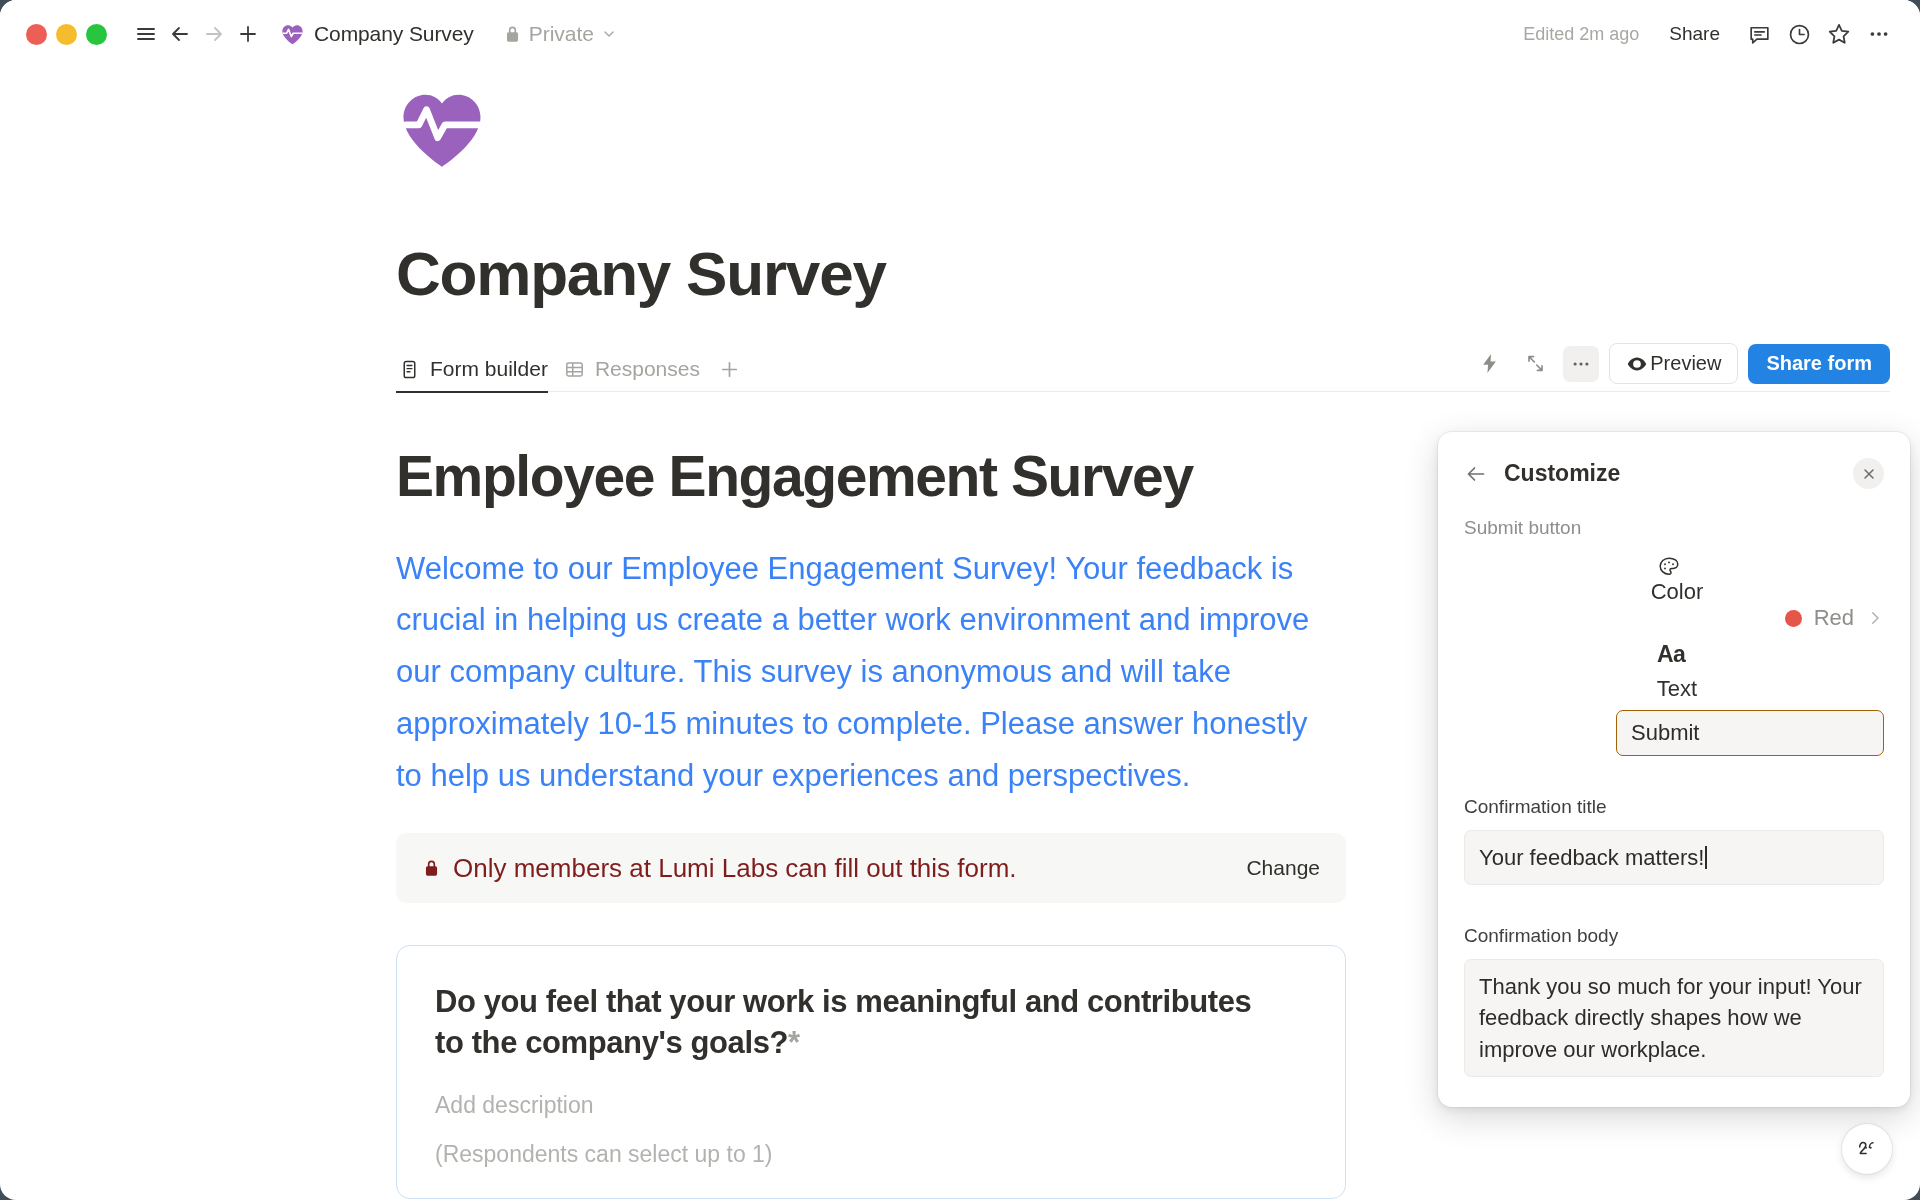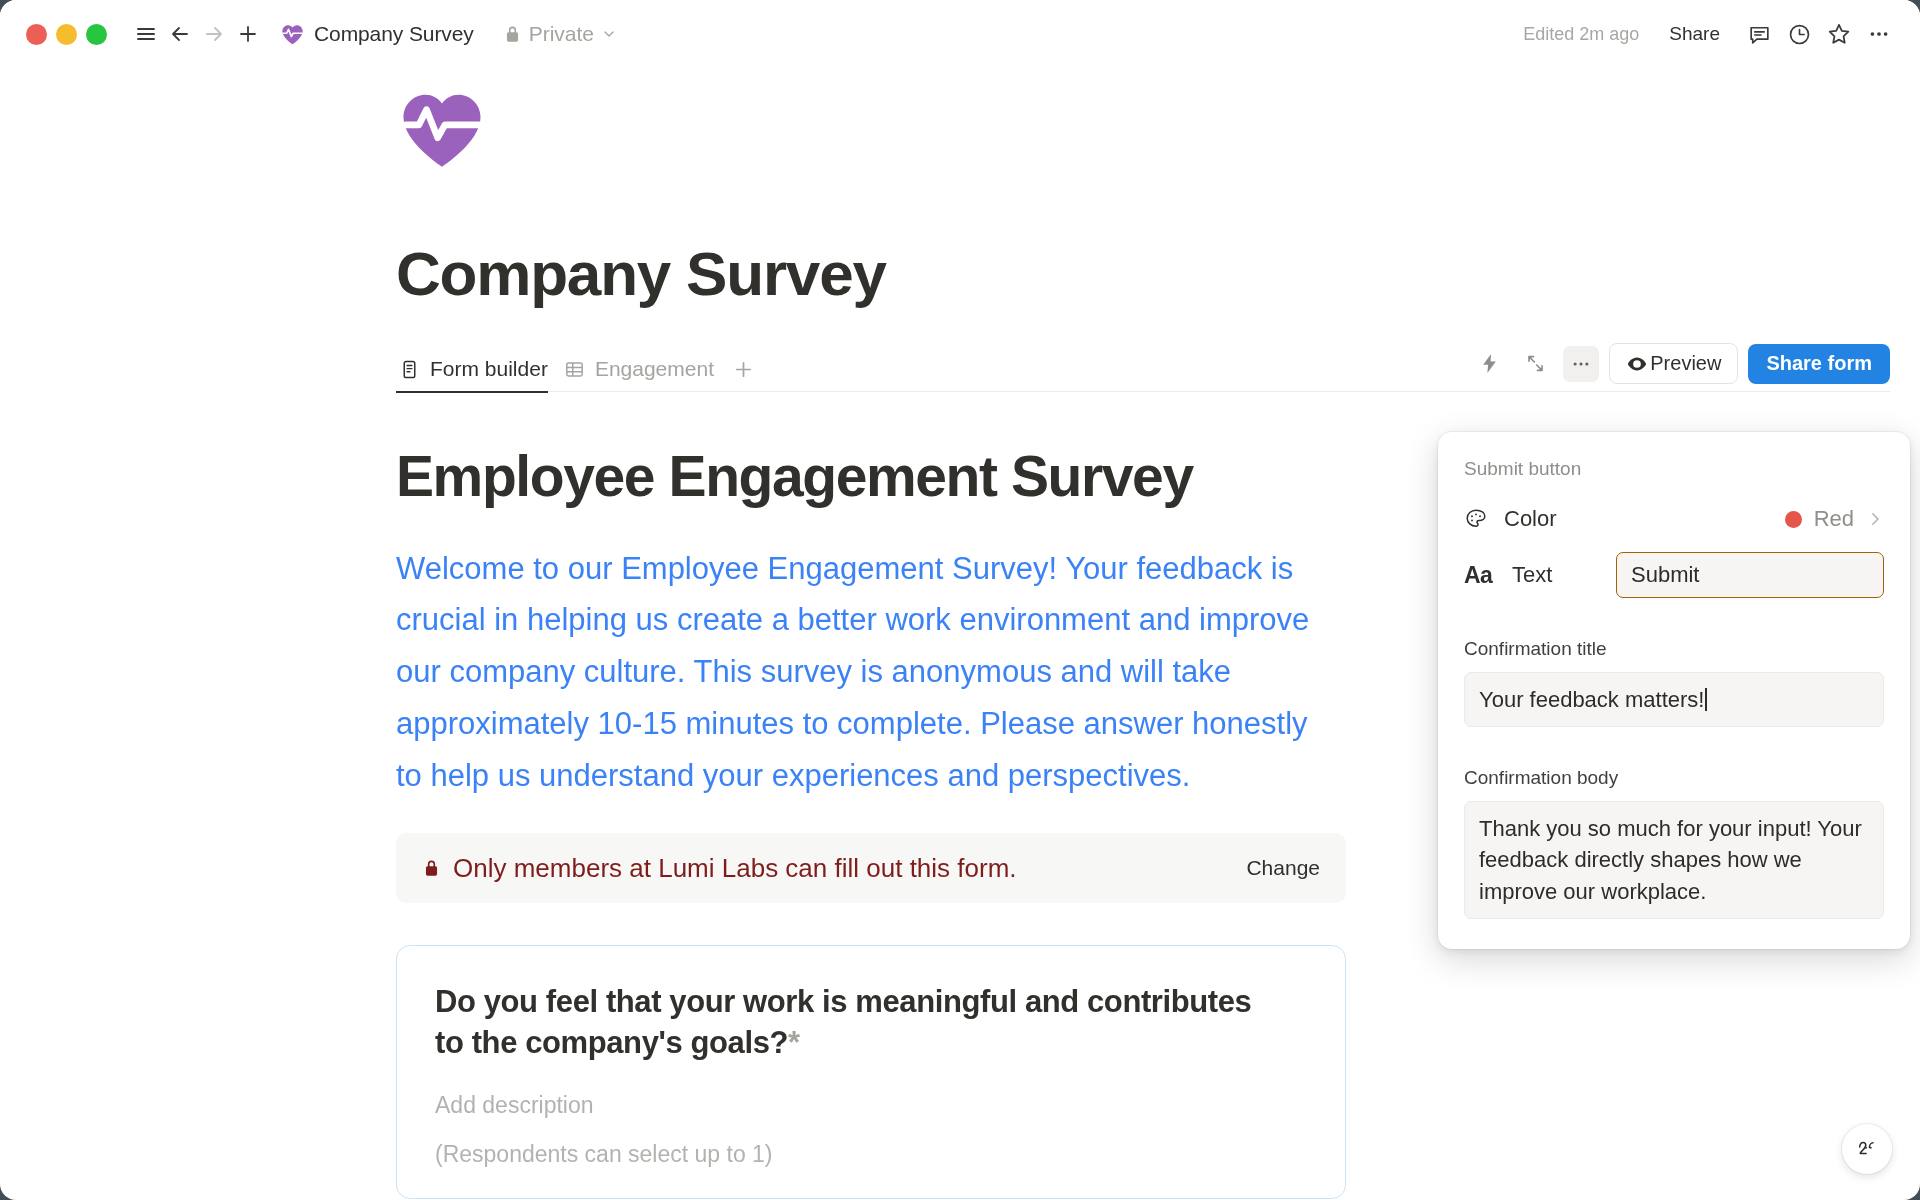--- a/index.html
+++ b/index.html
@@ -280,20 +280,21 @@
     color: #6d6b67;
   }
   .section-label {
     font-size: 19px;
     color: #908e8a;
     margin-bottom: 16px;
   }
   .row {
     display: flex; align-items: center;
     min-height: 46px;
+    flex-direction: column;
   }
   .row-ico {
     width: 34px;
     display: flex; align-items: center; justify-content: flex-start;
     color: #32302c;
     flex-shrink: 0;
   }
   .row-ico .aa { font-size: 23px; font-weight: 700; letter-spacing: -0.5px; }
   .row-label {
     font-size: 22px;
@@ -468,21 +469,21 @@
           </span>
           <span>Form builder</span>
         </div>
         <div class="tab">
           <span style="display:flex;">
             <svg width="21" height="21" viewBox="0 0 24 24" fill="none" stroke="currentColor" stroke-width="1.7" stroke-linejoin="round">
               <rect x="3.2" y="4.6" width="17.6" height="14.8" rx="2"></rect>
                 <path d="M3.2 9.6h17.6M3.2 14.6h17.6M10 4.6v14.8"></path>
             </svg>
           </span>
-          <span>Engagement</span>
+          <span>Responses</span>
         </div>
         <div class="tab-plus">
           <svg width="23" height="23" viewBox="0 0 24 24" fill="none" stroke="currentColor" stroke-width="1.8" stroke-linecap="round">
               <path d="M12 5v14M5 12h14"></path>
             </svg>
         </div>
 
         <div class="tab-actions">
           <span class="act-ico">
             <svg width="23" height="23" viewBox="0 0 24 24" fill="currentColor">
@@ -536,20 +537,33 @@
           <div class="q-title">
             <span>Do you feel that your work is meaningful and contributes to the company's goals?</span><span class="req">*</span>
           </div>
           <div class="q-desc">Add description</div>
           <div class="q-hint">(Respondents can select up to 1)</div>
         </div>
       </div>
     </div>
 
     <div class="panel">
+      <div class="panel-head">
+        <span class="panel-back">
+          <svg width="24" height="24" viewBox="0 0 24 24" fill="none" stroke="currentColor" stroke-width="1.7" stroke-linecap="round" stroke-linejoin="round">
+            <path d="M19.5 12h-15M10.5 6l-6 6 6 6"></path>
+          </svg>
+        </span>
+        <span class="panel-title">Customize</span>
+        <span class="panel-close">
+          <svg width="16" height="16" viewBox="0 0 24 24" fill="none" stroke="currentColor" stroke-width="2.2" stroke-linecap="round">
+            <path d="M6 6l12 12M18 6L6 18"></path>
+          </svg>
+        </span>
+      </div>
 
       <div class="section-label">Submit button</div>
 
       <div class="row">
         <span class="row-ico">
           <svg width="24" height="24" viewBox="0 0 24 24" fill="none" stroke="currentColor" stroke-width="1.5" stroke-linejoin="round">
             <path d="M12 3.2c-4.9 0-8.8 3.6-8.8 8s3.9 8 8.8 8c1.3 0 2-.8 2-1.7 0-.5-.2-.9-.5-1.2-.3-.3-.5-.7-.5-1.2 0-.9.8-1.7 1.8-1.7h1.5c2.5 0 4.5-1.9 4.5-4.3 0-3.3-3.5-5.9-8.8-5.9z"></path>
             <circle cx="8" cy="9.2" r=".95" fill="currentColor" stroke="none"></circle>
             <circle cx="12" cy="7.4" r=".95" fill="currentColor" stroke="none"></circle>
             <circle cx="16" cy="9.2" r=".95" fill="currentColor" stroke="none"></circle>

